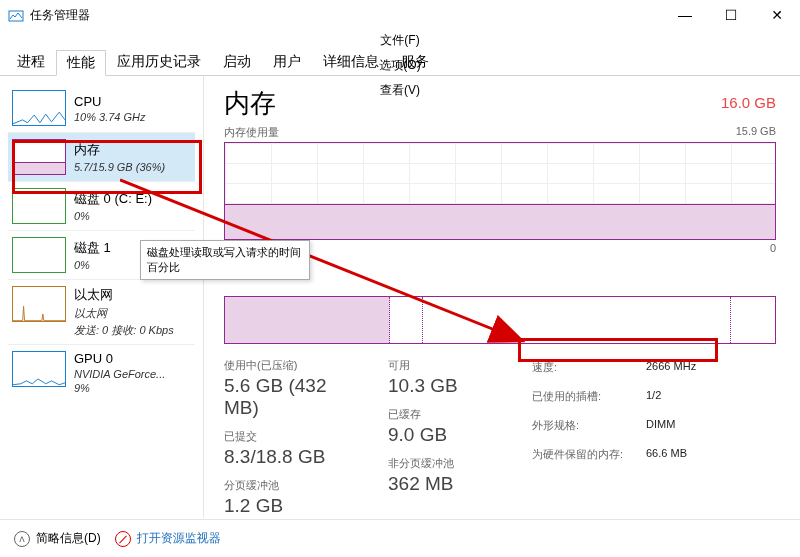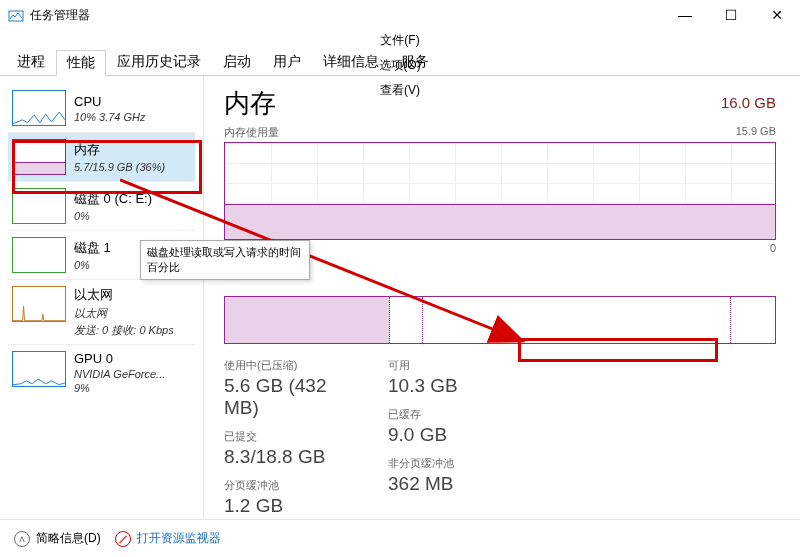--- a/index.html
+++ b/index.html
@@ -24,21 +24,21 @@
 .side-item:first-child { border-top: none; margin-top: 6px; }
 .side-item.selected { background: #d3e9f8; }
 .side-graph { width: 54px; height: 36px; border: 1px solid; flex-shrink: 0; background: #fff; position: relative; }
 .side-info { display: flex; flex-direction: column; justify-content: center; gap: 2px; overflow: hidden; }
 .side-title { font-size: 13px; white-space: nowrap; }
 .side-sub { font-size: 11px; color: #333; white-space: nowrap; font-style: italic; }
 
 .main { flex: 1; padding: 10px 24px 10px 20px; position: relative; }
 .main-head { display: flex; align-items: flex-start; justify-content: space-between; margin-bottom: 2px; }
 .main-title { font-size: 26px; font-weight: 300; }
-.main-total { font-size: 15px; color: #7f1d1d; margin-top: 8px; }
+.main-total { font-size: 15px; color: #ef4444; margin-top: 8px; }
 .chart-label-row { display: flex; justify-content: space-between; font-size: 11px; color: #666; margin-top: 4px; }
 .big-chart { height: 98px; border: 1px solid #92278f; background: #fff; margin-top: 2px; position: relative; overflow: hidden; }
 .big-chart .grid { position: absolute; inset: 0; background-image: linear-gradient(to right, #eee 1px, transparent 1px), linear-gradient(to bottom, #eee 1px, transparent 1px); background-size: 46px 20px; }
 .big-chart .fill { position: absolute; bottom: 0; left: 0; right: 0; height: 36%; background: #e9d2e7; border-top: 1px solid #92278f; }
 .chart-bottom-row { display: flex; justify-content: space-between; font-size: 11px; color: #666; margin-top: 2px; }
 .comp-chart { height: 48px; border: 1px solid #92278f; background: #fff; margin-top: 14px; position: relative; }
 .comp-seg { position: absolute; top: 0; bottom: 0; }
 .seg-used { left: 0; width: 30%; background: #e9d2e7; border-right: 1px dotted #92278f; }
 .seg-mod  { left: 30%; width: 6%; border-right: 1px dotted #92278f; }
 .seg-stand{ left: 36%; width: 56%; border-right: 1px dotted #92278f; }
@@ -206,20 +206,38 @@
         </div>
         <div class="stat-block">
           <div class="slabel">已缓存</div>
           <div class="sval-big">9.0 GB</div>
         </div>
         <div class="stat-block">
           <div class="slabel">非分页缓冲池</div>
           <div class="sval-big">362 MB</div>
         </div>
       </div>
+      <div class="stat-col">
+        <div class="kv">
+          <span class="k">速度:</span>
+          <span class="v">2666 MHz</span>
+        </div>
+        <div class="kv">
+          <span class="k">已使用的插槽:</span>
+          <span class="v">1/2</span>
+        </div>
+        <div class="kv">
+          <span class="k">外形规格:</span>
+          <span class="v">DIMM</span>
+        </div>
+        <div class="kv">
+          <span class="k">为硬件保留的内存:</span>
+          <span class="v">66.6 MB</span>
+        </div>
+      </div>
     </div>
   </div>
 </div>
 
 <div class="footer">
   <span style="display:inline-flex;align-items:center;gap:6px">
     <span class="circ">˄</span>
     <span>简略信息(D)</span>
   </span>
   <span style="display:inline-flex;align-items:center;gap:6px">

